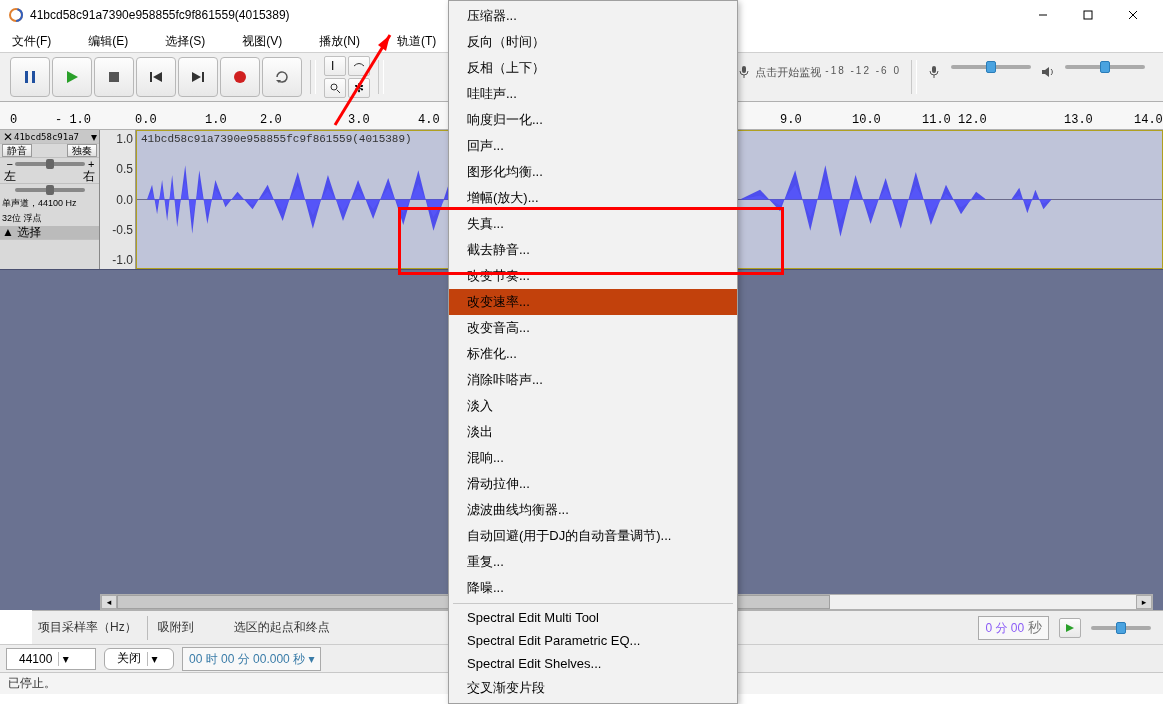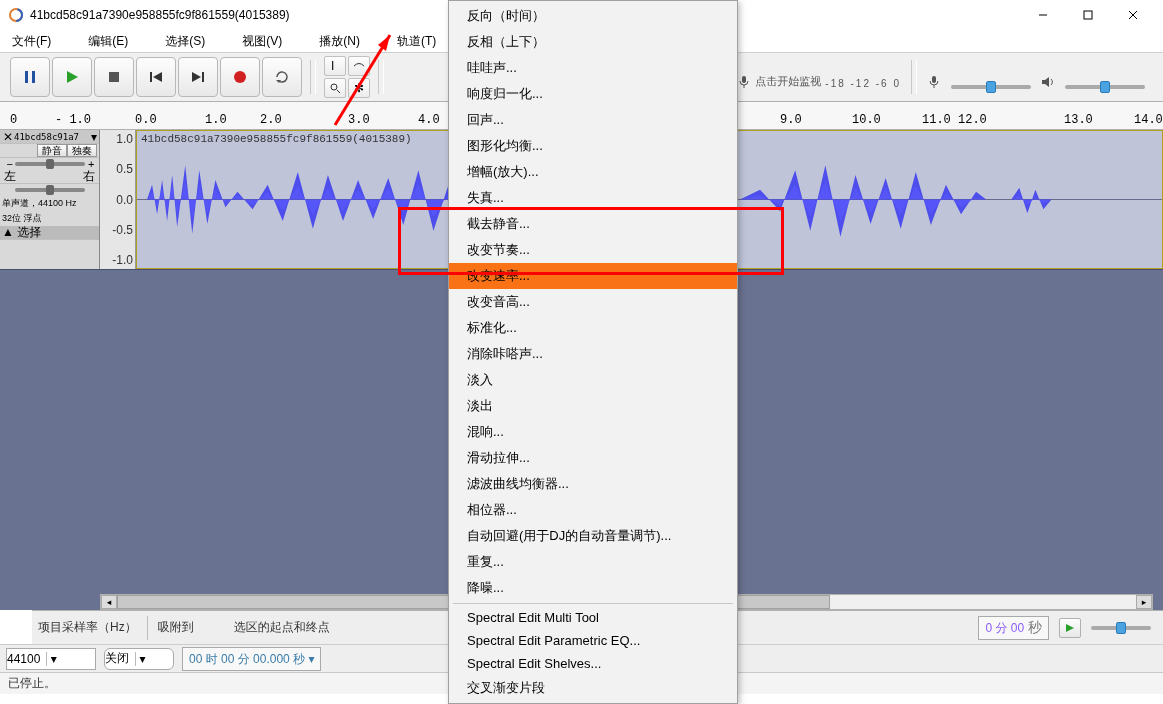--- a/index.html
+++ b/index.html
@@ -17,21 +17,21 @@
 .menubar .mi.active { background: #cce8ff; border: 1px solid #99d1ff; padding: 1px 7px; }
 
 
 .toolrow { height: 50px; display: flex; align-items: center; background: #f0f0f0; border-top: 1px solid #d0d0d0; border-bottom: 1px solid #b0b0b0; padding: 0 6px; gap: 2px; }
 .tgrp { display: flex; align-items: center; gap: 2px; padding: 0 4px; }
 .tbtn { width: 40px; height: 40px; border: 1px solid #b8b8b8; background: linear-gradient(#fdfdfd,#e8e8e8); border-radius: 4px; display: flex; align-items: center; justify-content: center; }
 .tbtnsm { width: 22px; height: 20px; border: 1px solid #c0c0c0; background: linear-gradient(#fdfdfd,#ececec); border-radius: 2px; display: flex; align-items: center; justify-content: center; }
 .toolgrid2x2 { display: grid; grid-template-columns: repeat(2,22px); grid-template-rows: repeat(2,20px); gap: 2px; }
 .sep { width: 6px; height: 34px; border-left: 1px solid #c8c8c8; border-right: 1px solid #fff; margin: 0 2px; }
 
-.meter-box { flex: 0 0 auto; height: 24px; display: flex; align-items: flex-end; gap: 4px; padding: 0 6px; }
+.meter-box { flex: 0 0 auto; height: 24px; display: flex; align-items: flex-start; gap: 4px; padding: 0 6px; }
 .meter-click { font-size: 11px; color: #555; white-space: nowrap; }
 .meter-scale { font-size: 10px; color: #555; letter-spacing: 2px; }
 .slider { width: 80px; height: 4px; background: #aaa; border-radius: 2px; position: relative; margin: 0 6px; }
 .slider .thumb { position: absolute; top: -4px; left: 50%; width: 10px; height: 12px; background: #4aa3e0; border-radius: 2px; border: 1px solid #2a7cb8; transform: translateX(-50%); }
 
 
 .ruler { height: 28px; background: #f7f7f7; border-bottom: 1px solid #b0b0b0; position: relative; overflow: hidden; display: flex; align-items: flex-end; padding-bottom: 1px; }
 .rlabel { position: absolute; bottom: 2px; font-size: 12px; color: #000; font-family: "Courier New", monospace; }
 
 
@@ -49,32 +49,32 @@
 .wavetitle { position: absolute; top: 2px; left: 4px; font-size: 11px; font-family: "Courier New", monospace; color: #333; z-index: 2; }
 .wave-svg { position: absolute; left: 0; top: 0; width: 100%; height: 100%; }
 .hscroll { position: absolute; left: 100px; right: 10px; bottom: 0; height: 16px; background: #e8e8e8; border: 1px solid #b0b0b0; display: flex; align-items: center; }
 .hscroll .sb-btn { width: 16px; height: 14px; background: #ddd; border: 1px solid #aaa; display: flex; align-items: center; justify-content: center; font-size: 9px; }
 .hscroll .sb-track { flex: 1; height: 14px; background: #f0f0f0; position: relative; }
 .hscroll .sb-thumb { position: absolute; left: 0; width: 70%; height: 100%; background: #c8c8c8; border: 1px solid #a0a0a0; }
 
 
 .bottom1 { height: 34px; background: #eeeeee; border-top: 1px solid #b0b0b0; display: flex; align-items: center; padding: 2px 6px; gap: 10px; font-size: 12px; margin-left: 32px; }
 .bottom1 .lbl { color: #333; }
-.cbox { border: 1px solid #aaa; background: #fff; height: 22px; display: flex; align-items: center; padding: 0 0; gap: 6px; }
+.cbox { border: 1px solid #aaa; background: #fff; height: 22px; display: flex; align-items: center; padding: 0 12px; gap: 6px; }
 .cbox .arrow { width: 14px; height: 14px; border-left: 1px solid #bbb; display: flex; align-items: center; justify-content: center; }
 .timecounter { font-family: "Courier New", monospace; font-size: 16px; background: #f8f8f8; border: 1px solid #aaa; padding: 2px 6px; color: #3a7ca8; }
 .timecounter .bignum { color: #8b5cf6; }
 .timecounter .unit { color: #777; font-size: 14px; }
 
 .bottom2 { height: 22px; background: #f4f4f4; border-top: 1px solid #c8c8c8; display: flex; align-items: center; padding: 0 8px; font-size: 12px; color: #333; }
 
 
 .dropdown { position: absolute; top: 0; left: 448px; width: 290px; background: #f2f2f2; border: 1px solid #a0a0a0; box-shadow: 2px 2px 6px rgba(0,0,0,.25); z-index: 50; padding: 2px 0; }
 .dropdown .ditem { padding: 4px 18px; font-size: 13px; color: #000; cursor: default; white-space: nowrap; }
-.dropdown .ditem.highlight { background: #f97316; }
+.dropdown .ditem.highlight { background: #c2410c; }
 .dropdown .dsep { height: 1px; background: #c8c8c8; margin: 2px 4px; }
 
 
 .redbox { position: absolute; border: 3px solid #ff0000; z-index: 60; pointer-events: none; }
 .redarrow { position: absolute; z-index: 60; pointer-events: none; }
 
 
 .miniplay { display: flex; align-items: center; gap: 4px; }
 .miniplay .mbtn { width: 22px; height: 20px; border: 1px solid #b0b0b0; background: linear-gradient(#fdfdfd,#e8e8e8); border-radius: 2px; display: flex; align-items: center; justify-content: center; }
 </style>
@@ -232,21 +232,21 @@
   </div>
 
 <div class="tracks">
   <div class="track">
     <div class="trackpanel">
       <div class="tp-row" style="background:#c8c8c8;">
         <span style="width:12px;text-align:center;">✕</span>
         <span style="font-family:monospace;font-size:9px;overflow:hidden;flex:1;">41bcd58c91a7</span>
         <span>▾</span>
       </div>
-      <div class="tp-row" style="justify-content:flex-end;">
+      <div class="tp-row" style="justify-content:space-between;">
         <span class="tp-btn">静音</span>
         <span class="tp-btn">独奏</span>
       </div>
       <div class="tp-slider">
           <span style="position:absolute;left:-8px;top:-4px;font-size:11px;">−</span>
           <div class="dot"></div>
           <span style="position:absolute;right:-10px;top:-4px;font-size:11px;">+</span>
         </div>
       <div class="tp-row" style="justify-content:space-between;padding:0 4px;">
         <span>左</span>
@@ -317,40 +317,40 @@
     <span class="arrow">▾</span>
   </div>
   <span class="timecounter"><span>00 时 00 分 00.000 秒</span><span class="arrow"> ▾</span></span>
 </div>
 
 <div class="bottom2">
   <span>已停止。</span>
 </div>
 
 <div class="dropdown" id="fxmenu">
+    <div class="ditem">压缩器...</div>
     <div class="ditem">反向（时间）</div>
     <div class="ditem">反相（上下）</div>
     <div class="ditem">哇哇声...</div>
     <div class="ditem">响度归一化...</div>
     <div class="ditem">回声...</div>
     <div class="ditem">图形化均衡...</div>
     <div class="ditem">增幅(放大)...</div>
     <div class="ditem">失真...</div>
     <div class="ditem">截去静音...</div>
     <div class="ditem">改变节奏...</div>
     <div class="ditem highlight">改变速率...</div>
     <div class="ditem">改变音高...</div>
     <div class="ditem">标准化...</div>
     <div class="ditem">消除咔嗒声...</div>
     <div class="ditem">淡入</div>
     <div class="ditem">淡出</div>
     <div class="ditem">混响...</div>
     <div class="ditem">滑动拉伸...</div>
     <div class="ditem">滤波曲线均衡器...</div>
-    <div class="ditem">相位器...</div>
     <div class="ditem">自动回避(用于DJ的自动音量调节)...</div>
     <div class="ditem">重复...</div>
     <div class="ditem">降噪...</div>
     <div class="dsep"></div>
     <div class="ditem">Spectral Edit Multi Tool</div>
     <div class="ditem">Spectral Edit Parametric EQ...</div>
     <div class="ditem">Spectral Edit Shelves...</div>
     <div class="ditem">交叉渐变片段</div>
   </div>
 

